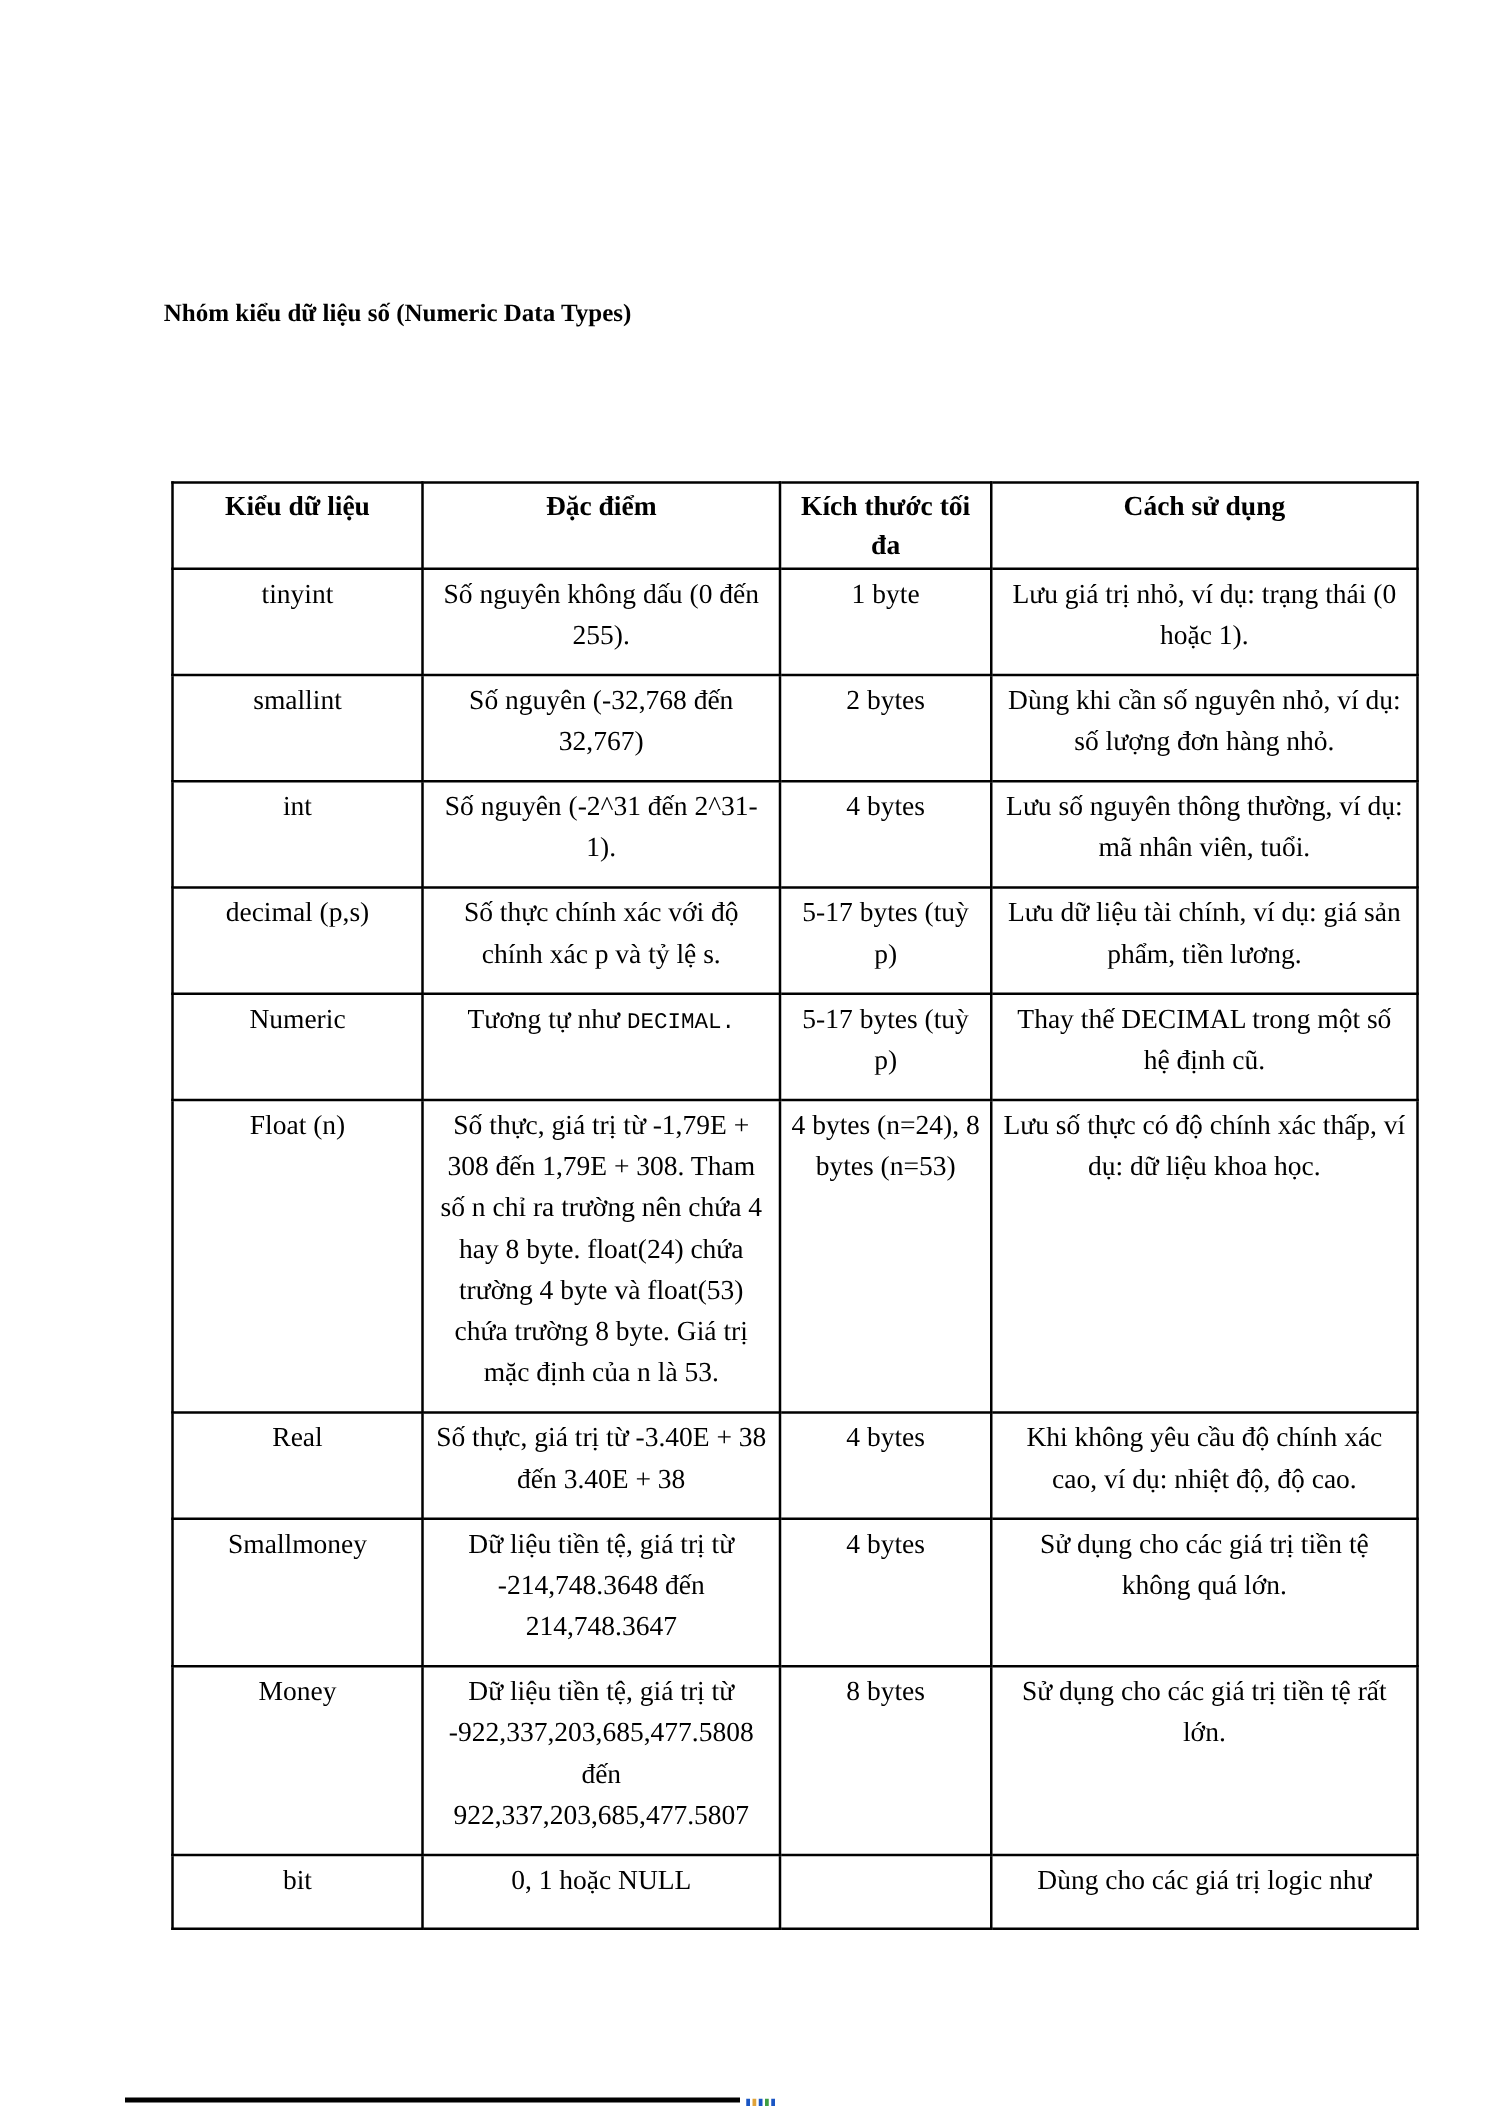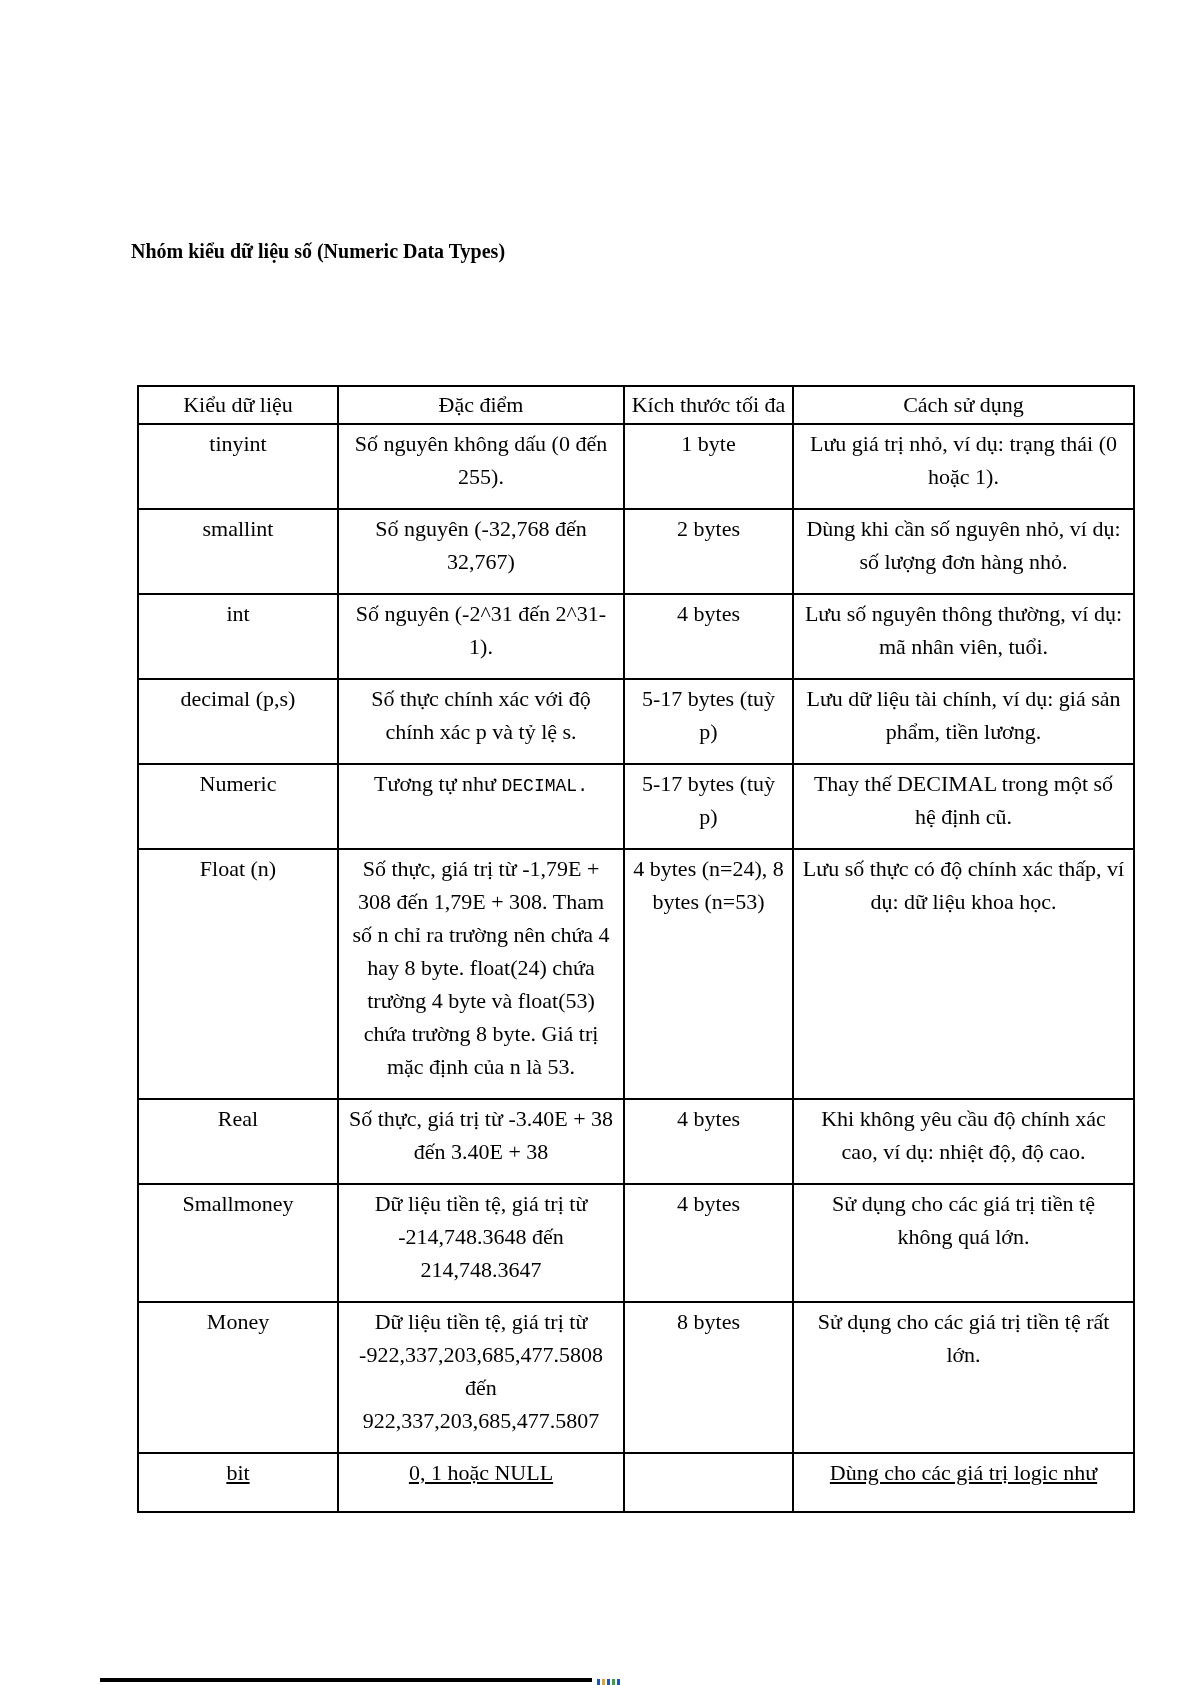--- a/index.html
+++ b/index.html
@@ -32,25 +32,25 @@
   .data-table th, .data-table td {
     border: 2px solid #000000;
     text-align: center;
     vertical-align: top;
     font-size: 22px;
     line-height: 33px;
     padding: 2px 8px 15px 8px;
     word-wrap: break-word;
   }
   .data-table th {
-    font-weight: normal;
+    font-weight: bold;
     line-height: 31px;
     padding: 2px 4px 3px 4px;
   }
-  .data-table tr:last-child td { padding-bottom: 22px; text-decoration: underline; }
+  .data-table tr:last-child td { padding-bottom: 22px; }
   .mono {
     font-family: "Liberation Mono", "DejaVu Sans Mono", monospace;
     font-size: 18px;
     margin-top: 12px;
   }
   .footer-rule {
     position: absolute;
     left: 100px;
     top: 1678px;
     width: 492px;

